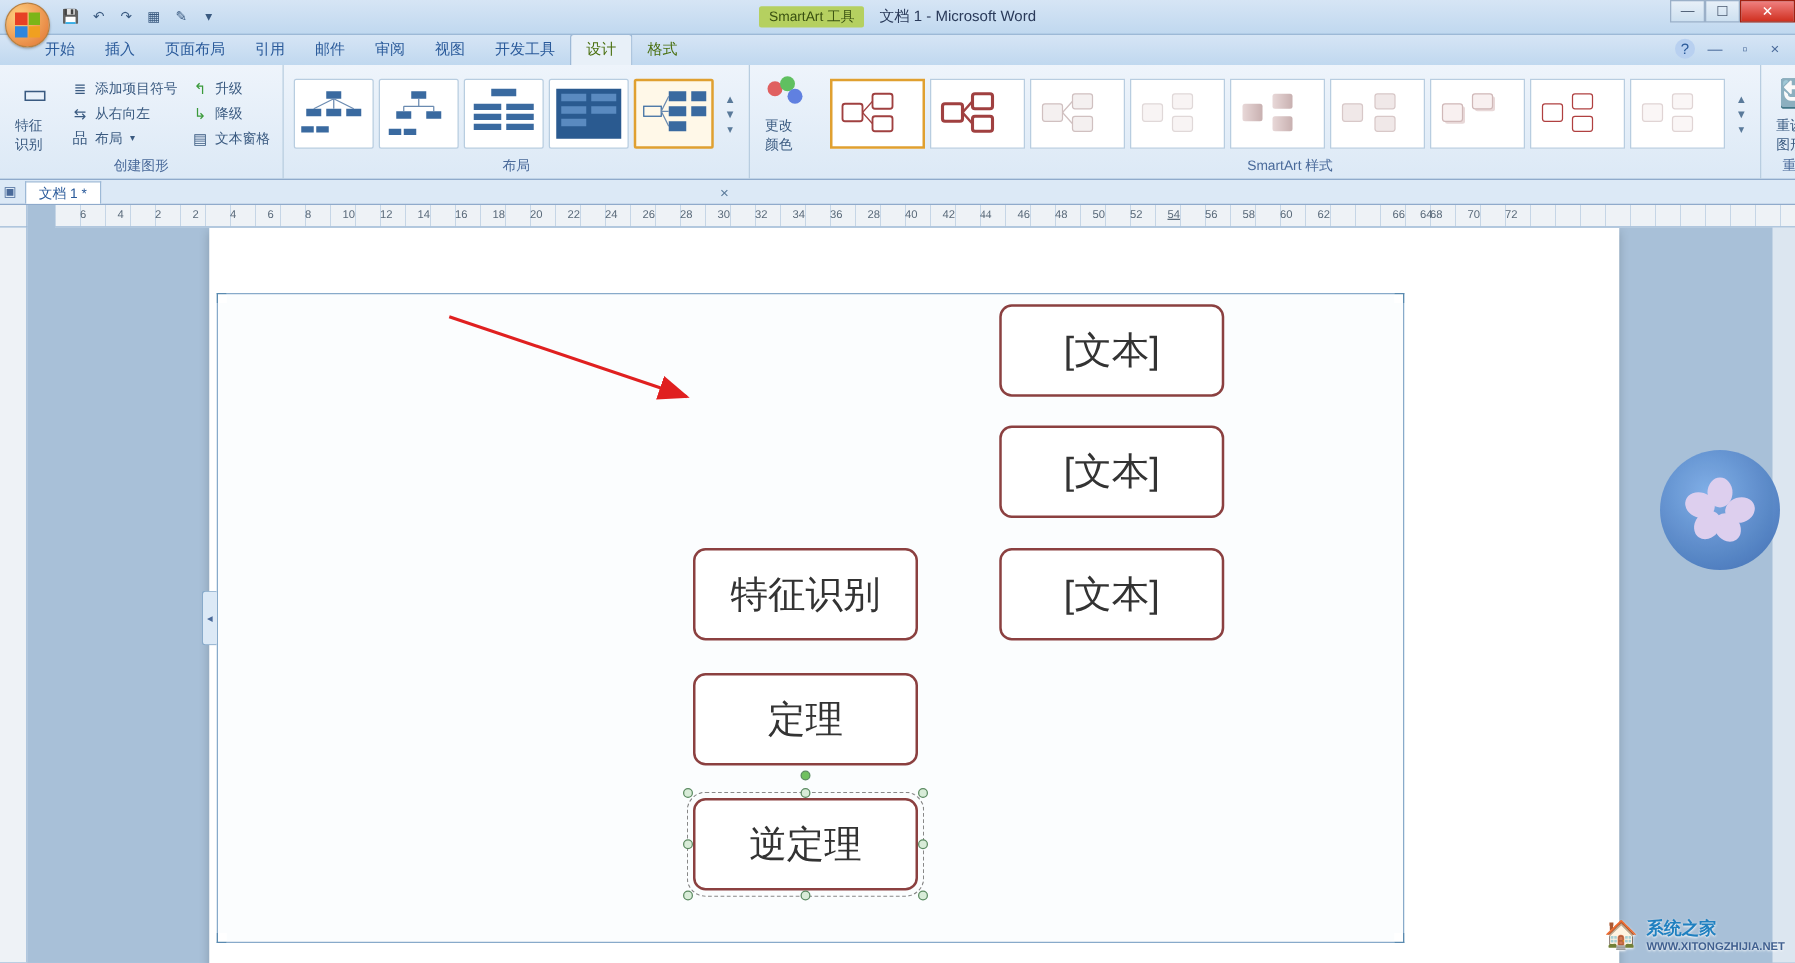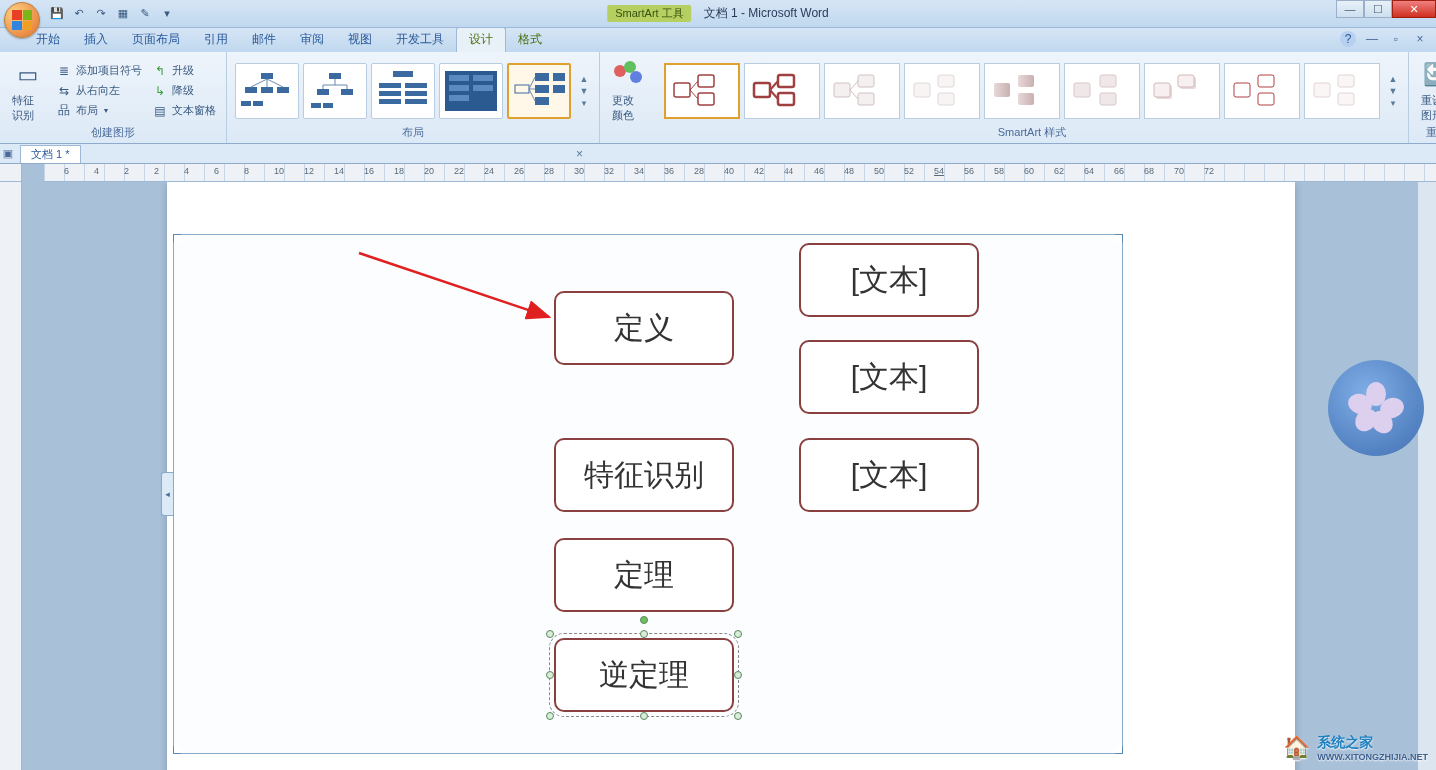--- a/index.html
+++ b/index.html
@@ -409,21 +409,21 @@
           <span style="left: 740px; font-family: Liberation Serif, serif;">44</span>
           <span style="left: 770px;">46</span>
           <span style="left: 800px;">48</span>
           <span style="left: 830px;">50</span>
           <span style="left: 860px;">52</span>
           <span style="left: 890px; text-decoration: underline;">54</span>
           <span style="left: 920px;">56</span>
           <span style="left: 950px;">58</span>
           <span style="left: 980px;">60</span>
           <span style="left: 1010px;">62</span>
-          <span style="left: 1040px;">64</span>
+          <span style="left: 1092px;">64</span>
           <span style="left: 1070px;">66</span>
           <span style="left: 1100px;">68</span>
           <span style="left: 1130px;">70</span>
           <span style="left: 1160px;">72</span>
         </div>
     </div>
     <div class="page-area">
       <div class="page">
 
         <div class="smartart-frame">
@@ -445,23 +445,20 @@
 
           <svg class="arrow" style="left:175px;top:10px;width:220px;height:90px">
             <defs>
                 <marker id="ah" markerWidth="10" markerHeight="8" refX="9" refY="4" orient="auto">
                   <path d="M0,0 L10,4 L0,8 z" fill="#e02020"></path>
                 </marker>
               </defs>
             <line x1="10" y1="8" x2="200" y2="72" stroke="#e02020" stroke-width="2.5" marker-end="url(#ah)"></line>
           </svg>
 
-          <div class="sa-node" style="left:380px;top:56px;width:180px;height:74px">
-              <span>定义</span>
-            </div>
           <div class="sa-node" style="left:380px;top:303px;width:180px;height:74px">
               <span>定理</span>
             </div>
           <div class="sa-node" style="left:380px;top:203px;width:180px;height:74px">
               <span>特征识别</span>
             </div>
           <div class="sa-node selected" style="left:380px;top:403px;width:180px;height:74px">
             <span>逆定理</span>
             <div class="sel-handle rot"></div>
             <div class="sel-handle n"></div>

